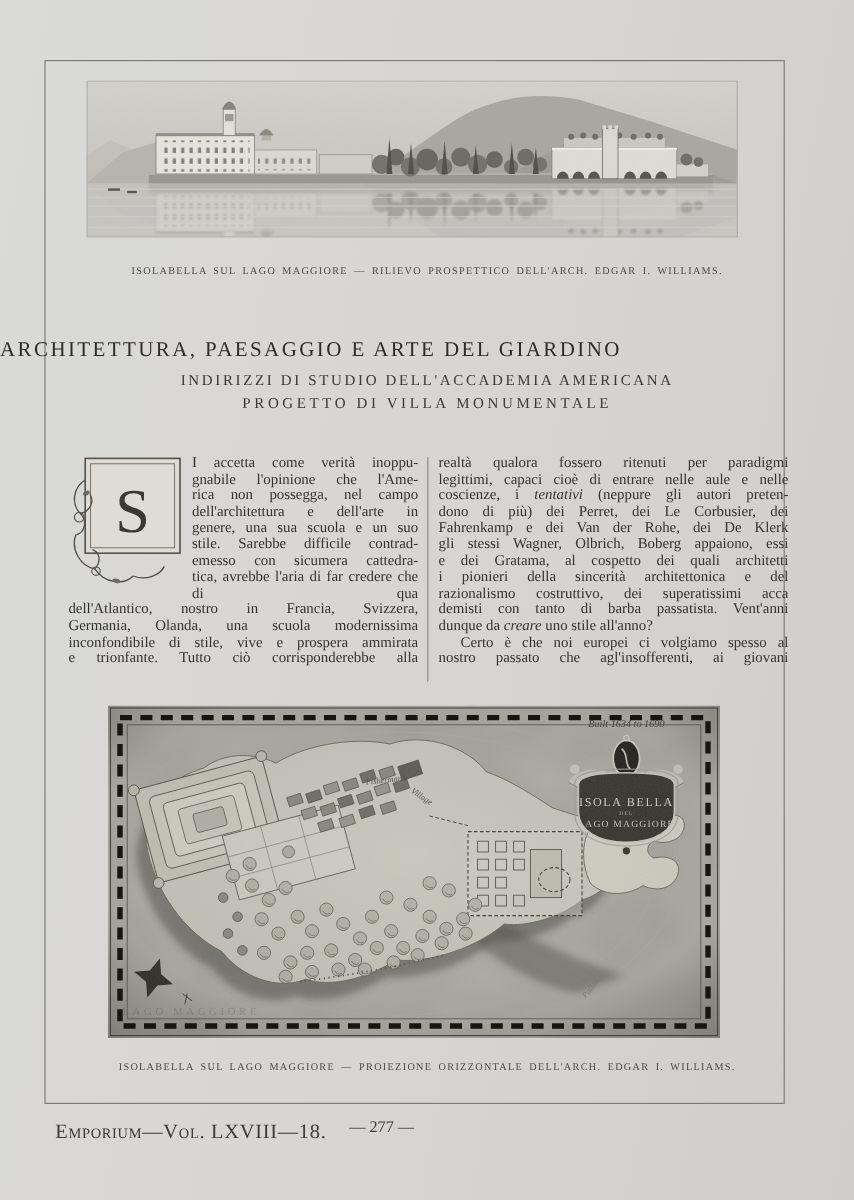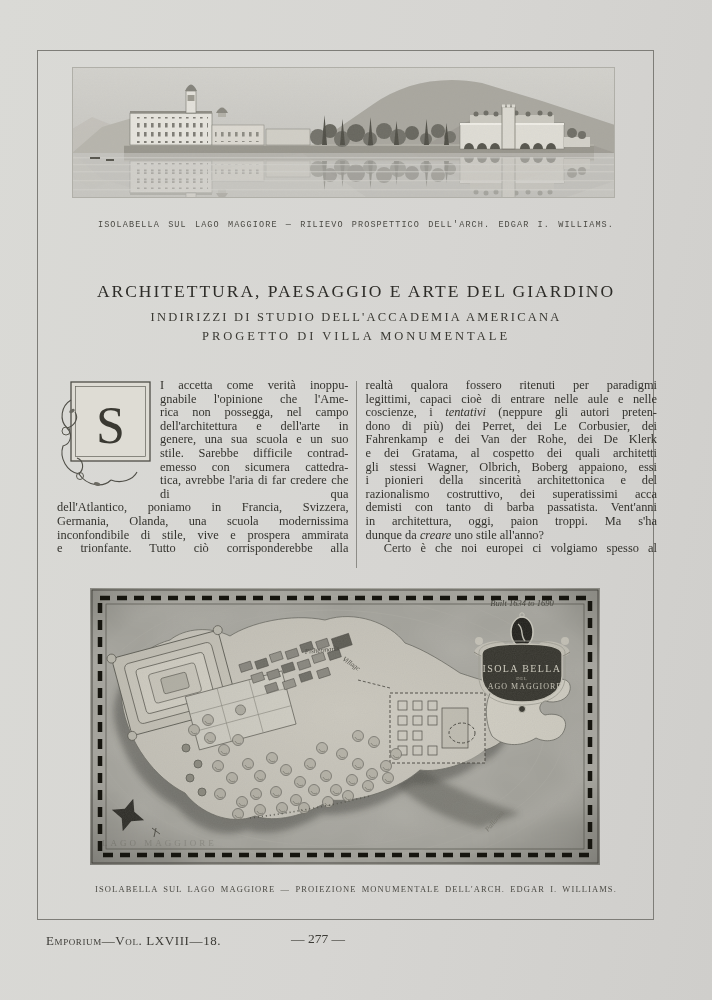--- a/index.html
+++ b/index.html
@@ -4,35 +4,35 @@
 <style>
   html,body{margin:0;padding:0;background:#8f8e8b;}
   .page{position:relative;width:712px;height:1000px;overflow:hidden;
         background:linear-gradient(100deg,#dadad6 0%,#d6d5d2 55%,#cfcecb 100%);
         font-family:"Liberation Serif",serif;color:#33322e;}
   .frame{position:absolute;left:37px;top:50px;width:615px;height:868px;border:1px solid #7e7d78;}
   .fig-top{position:absolute;left:72px;top:67px;width:543px;height:131px;}
   .fig-plan{position:absolute;left:90px;top:588px;width:510px;height:277px;}
   .caption{position:absolute;left:60px;right:60px;text-align:center;font-size:8.5px;
            letter-spacing:1.1px;color:#4b4a44;word-spacing:2px;}
-  #cap1{top:220px;font-family:Liberation Mono, monospace;} #cap2{top:884px;}
-  .title{position:absolute;left:0;right:0;top:281px;text-align:center;font-size:17.5px;
+  #cap1{top:220px;} #cap2{top:884px;}
+  .title{position:absolute;left:0;right:0;top:281px;font-size:17.5px;
          letter-spacing:2px;color:#2d2c28;white-space:nowrap;}
   .sub{position:absolute;left:0;right:0;text-align:center;color:#3a3933;white-space:nowrap;}
   #sub1{top:310px;font-size:12.5px;letter-spacing:2.2px;}
   #sub2{top:329px;font-size:12.5px;letter-spacing:3px;}
   .cols{position:absolute;left:57px;top:379px;width:600px;display:flex;gap:17px;
         font-size:12.4px;line-height:13.6px;color:#34332e;}
   .col{width:291.5px;}
   .line{text-align:justify;text-align-last:justify;white-space:pre-wrap;font-family:Liberation Serif, serif;}
   .line.no-just{text-align-last:left;}
   .line i{font-style:italic;}
   .colrule{position:absolute;left:356px;top:381px;height:187px;width:1px;background:#8d8c87;}
   .dropcap{float:left;width:95px;height:108px;margin:1px 8px 0 0;}
-  .footer-vol{position:absolute;left:46px;top:933px;font-size:13px;font-variant:small-caps;
+  .footer-vol{position:absolute;left:46px;top:933px;font-size:17px;font-variant:small-caps;
               letter-spacing:.6px;color:#3c3b36;}
   .footer-page{position:absolute;left:235px;top:931px;width:110px;text-align:right;
                font-size:13.5px;color:#3c3b36;}
   svg text{font-family:"Liberation Serif",serif;}
 </style>
 </head>
 <body>
 
 <div class="page">
   <div class="frame"></div>
@@ -174,41 +174,41 @@
       </div>
       <div>
           <div class="line">I accetta come verità inoppu-</div>
           <div class="line">gnabile l'opinione che l'Ame-</div>
           <div class="line">rica non possegga, nel campo</div>
           <div class="line">dell'architettura e dell'arte in</div>
           <div class="line">genere, una sua scuola e un suo</div>
           <div class="line">stile. Sarebbe difficile contrad-</div>
           <div class="line">emesso con sicumera cattedra-</div>
           <div class="line">tica, avrebbe l'aria di far credere che di qua</div>
-          <div class="line">dell'Atlantico, poniamo in Francia, Svizzera,</div>
+          <div class="line">dell'Atlantico, nostro in Francia, Svizzera,</div>
           <div class="line">Germania, Olanda, una scuola modernissima</div>
           <div class="line">inconfondibile di stile, vive e prospera ammirata</div>
           <div class="line">e trionfante. Tutto ciò corrisponderebbe alla</div>
         </div>
     </div>
     <div class="col">
       <div>
           <div class="line">realtà qualora fossero ritenuti per paradigmi</div>
           <div class="line">legittimi, capaci cioè di entrare nelle aule e nelle</div>
           <div class="line">coscienze, i <i>tentativi</i> (neppure gli autori preten-</div>
           <div class="line">dono di più) dei Perret, dei Le Corbusier, dei</div>
           <div class="line">Fahrenkamp e dei Van der Rohe, dei De Klerk</div>
+          <div class="line">gli stessi Wagner, Olbrich, Boberg appaiono, essi</div>
           <div class="line">e dei Gratama, al cospetto dei quali architetti</div>
-          <div class="line">gli stessi Wagner, Olbrich, Boberg appaiono, essi</div>
           <div class="line">i pionieri della sincerità architettonica e del</div>
           <div class="line">razionalismo costruttivo, dei superatissimi acca</div>
           <div class="line">demisti con tanto di barba passatista. Vent'anni</div>
-          <div class="line">in architettura, oggi, paion troppi. Ma s'ha</div>
           <div class="line no-just">dunque da <i>creare</i> uno stile all'anno?</div>
           <div class="line">  Certo è che noi europei ci volgiamo spesso al</div>
+          <div class="line">nostro passato che agl'insofferenti, ai giovani</div>
         </div>
     </div>
   </div>
 
   <div class="fig-plan">
     <svg width="510" height="277" viewBox="0 0 510 277">
       <defs>
         <filter id="m-grain">
             <feTurbulence type="fractalNoise" baseFrequency="0.9" numOctaves="1"></feTurbulence>
           <feColorMatrix type="matrix" values="0 0 0 0 .40 0 0 0 0 .39 0 0 0 0 .36 0 0 0 .18 0"></feColorMatrix>
@@ -383,17 +383,17 @@
       </g>
 
       <rect width="510" height="277" filter="url(#m-grain)"></rect>
       <rect width="510" height="277" fill="url(#m-vig)"></rect>
       <rect x="2" y="2" width="506" height="273" fill="none" stroke="#3a3933" stroke-width=".8"></rect>
       <rect x="10" y="10" width="490" height="257" fill="none" stroke="#16150f" stroke-width="4.5" stroke-dasharray="10 7"></rect>
       <rect x="16" y="16" width="478" height="245" fill="none" stroke="#55544c" stroke-width=".7"></rect>
     </svg>
   </div>
 
-  <div class="caption" id="cap2">ISOLABELLA SUL LAGO MAGGIORE — PROIEZIONE MONUMENTALE DELL'ARCH. EDGAR I. WILLIAMS.</div>
+  <div class="caption" id="cap2">ISOLABELLA SUL LAGO MAGGIORE — PROIEZIONE ORIZZONTALE DELL'ARCH. EDGAR I. WILLIAMS.</div>
 
   <div class="footer-vol">Emporium—Vol. LXVIII—18.</div>
   <div class="footer-page">— 277 —</div>
 </div>
 
 </body></html>

